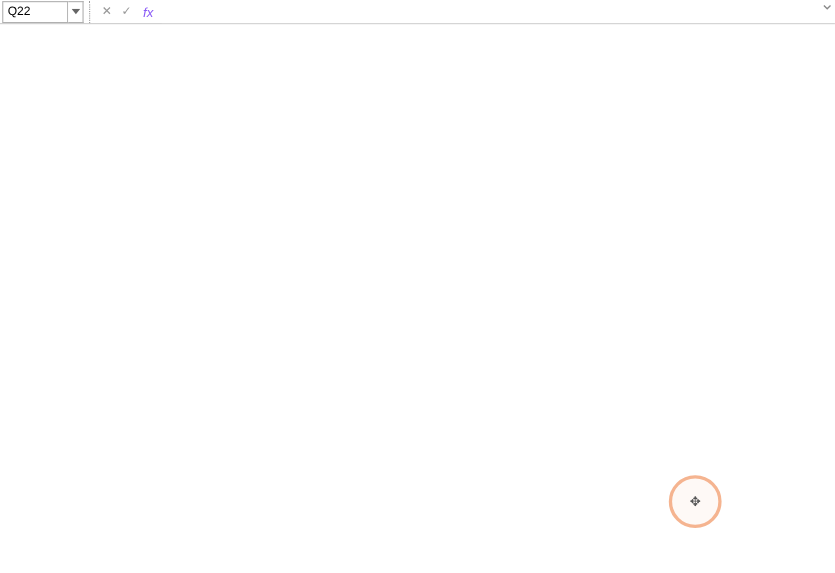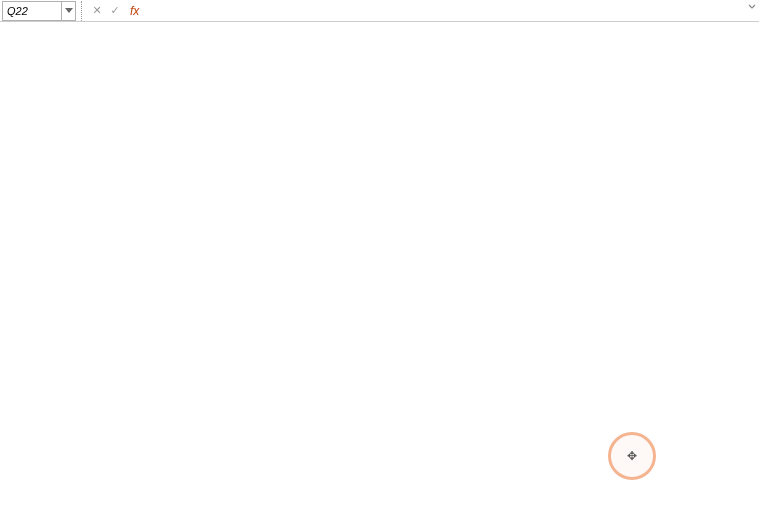--- a/index.html
+++ b/index.html
@@ -24,21 +24,20 @@
     .name-box {
       width: 60px;
       height: 20px;
       border: 1px solid #b0b0b0;
       background: #fff;
       font-size: 11px;
       padding: 0 4px;
       display: flex;
       align-items: center;
       margin-left: 2px;
-      font-style: italic;
     }
     .dropdown-icon {
       width: 14px;
       height: 20px;
       border: 1px solid #b0b0b0;
       border-left: none;
       background: #fff;
       display: flex;
       align-items: center;
       justify-content: center;
@@ -60,21 +59,21 @@
     }
     .fx-btn {
       font-size: 11px;
       color: #999;
       width: 14px;
       text-align: center;
     }
     .fx-label {
       font-style: italic;
       font-size: 12px;
-      color: #c2410c;
+      color: #8b5cf6;
       padding: 0 4px;
     }
     .formula-input {
       flex: 1;
       height: 20px;
       border: none;
       outline: none;
       font-size: 12px;
       padding: 0 4px;
     }

